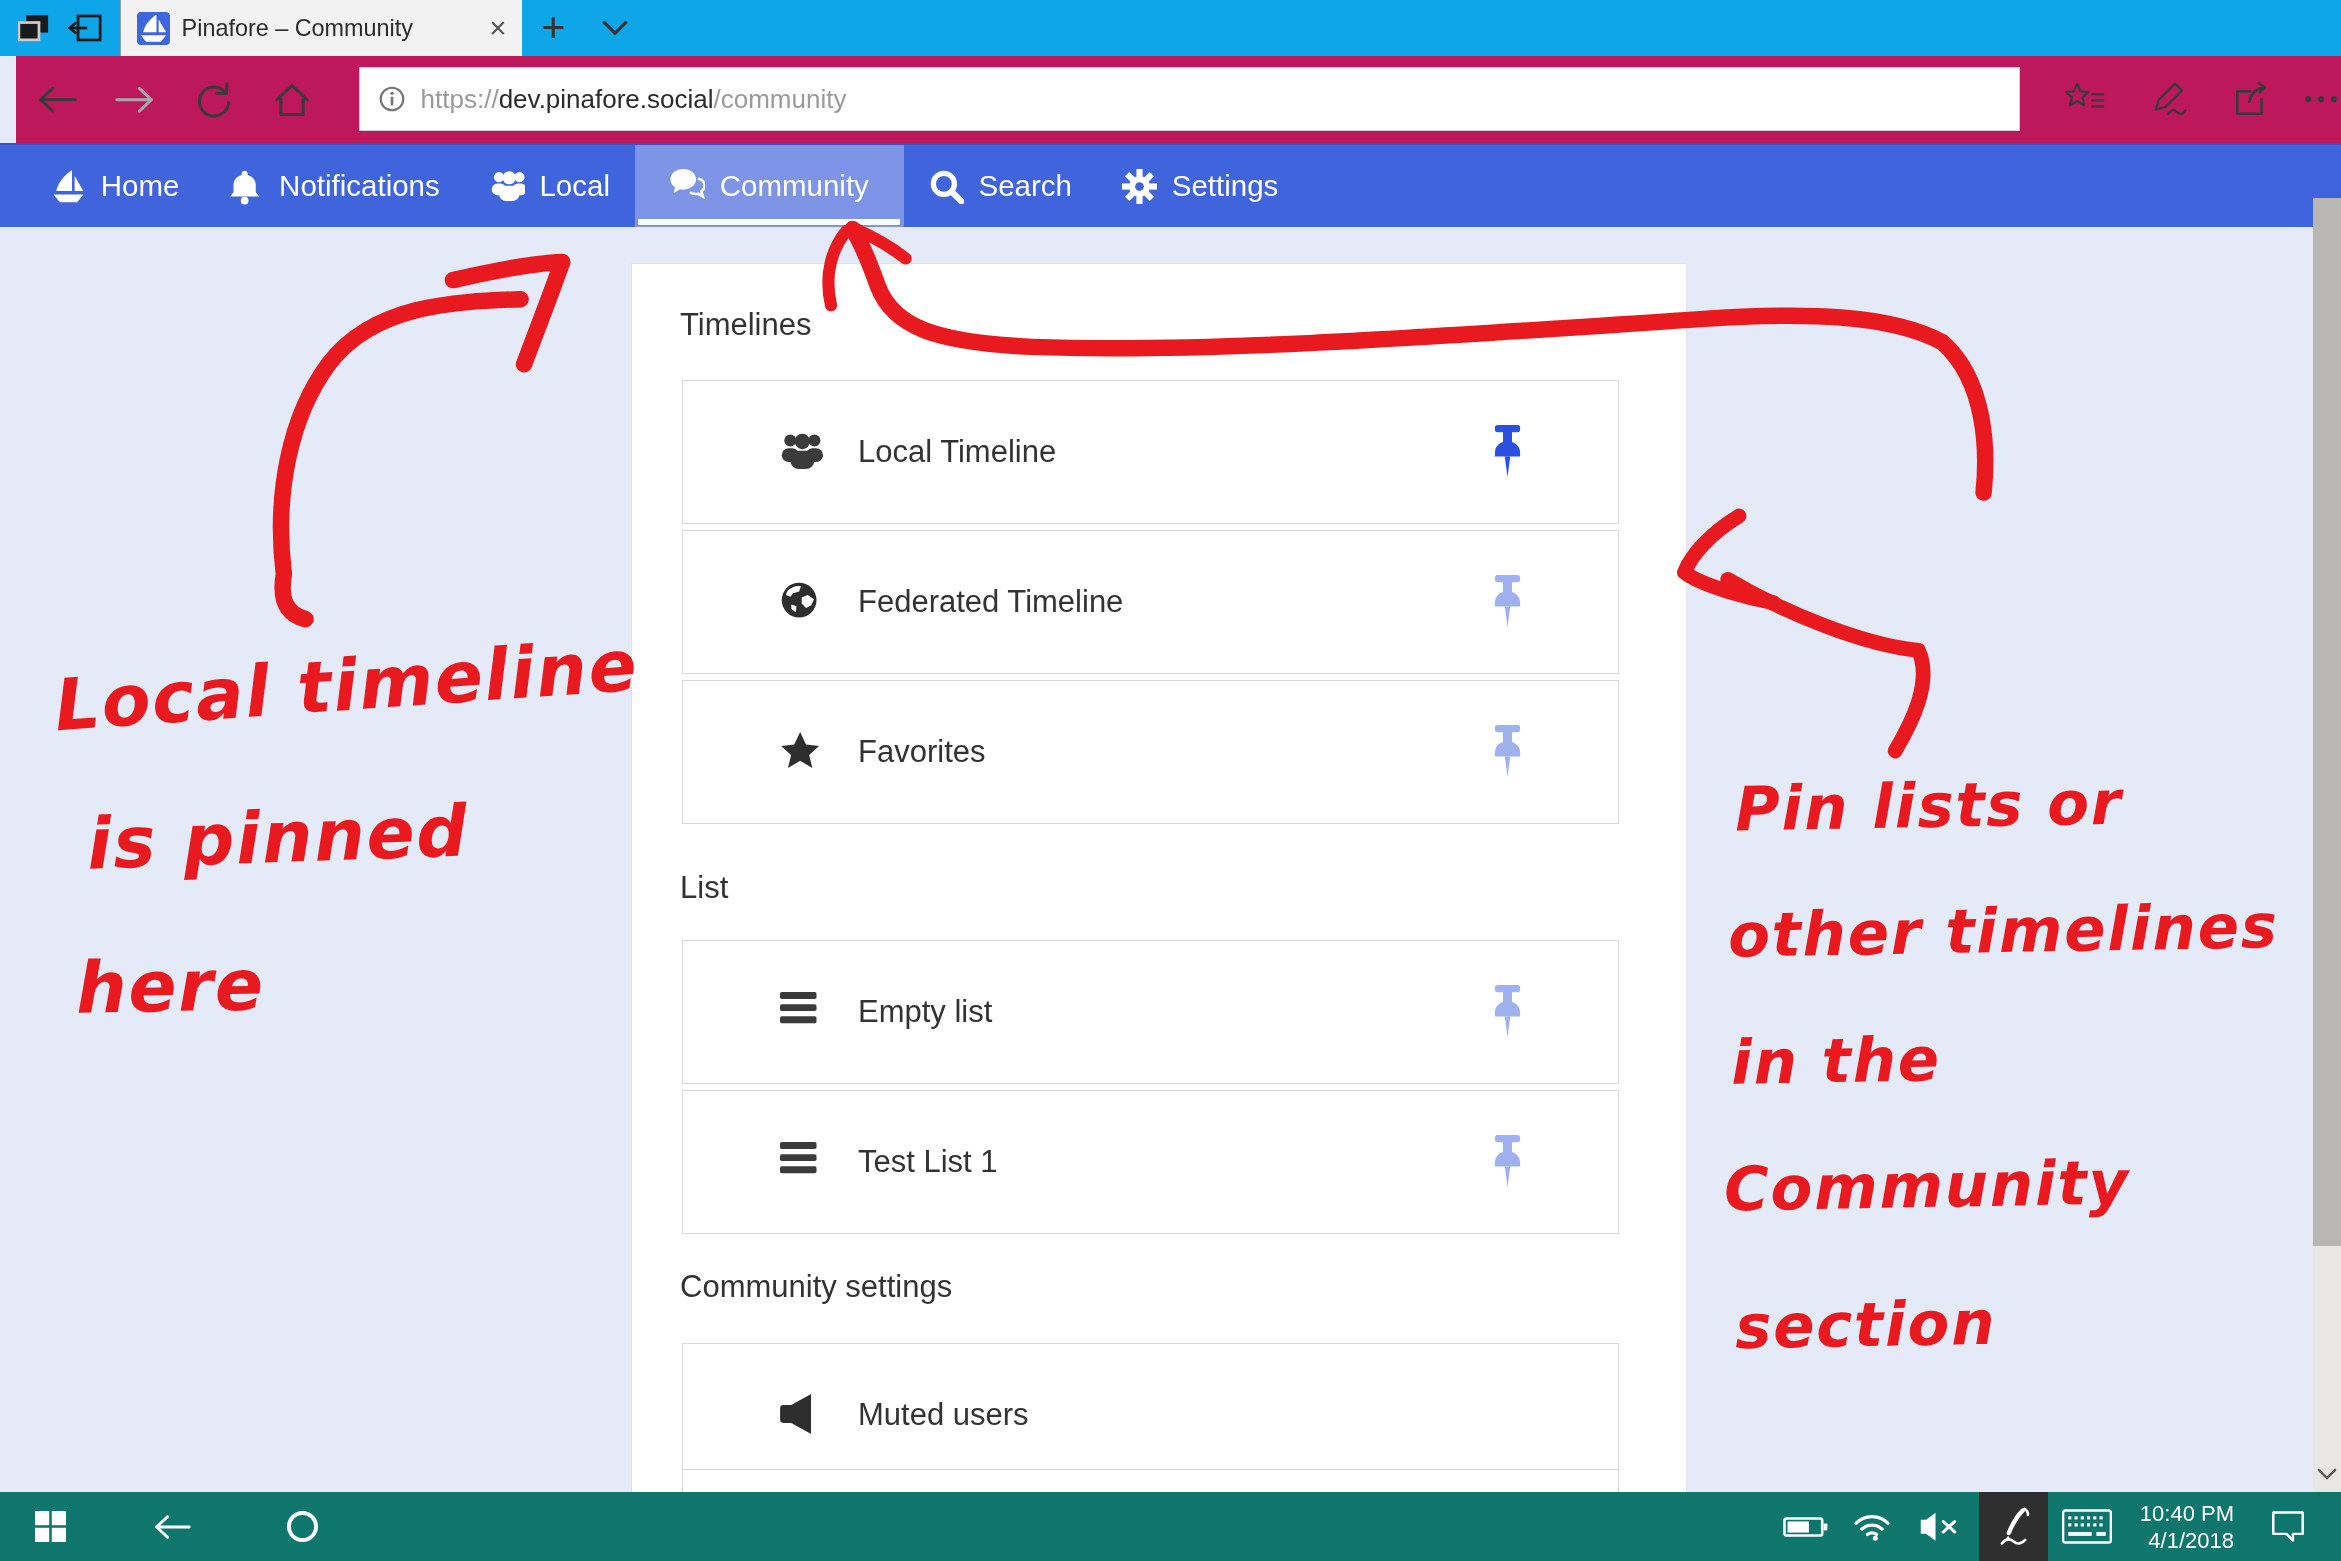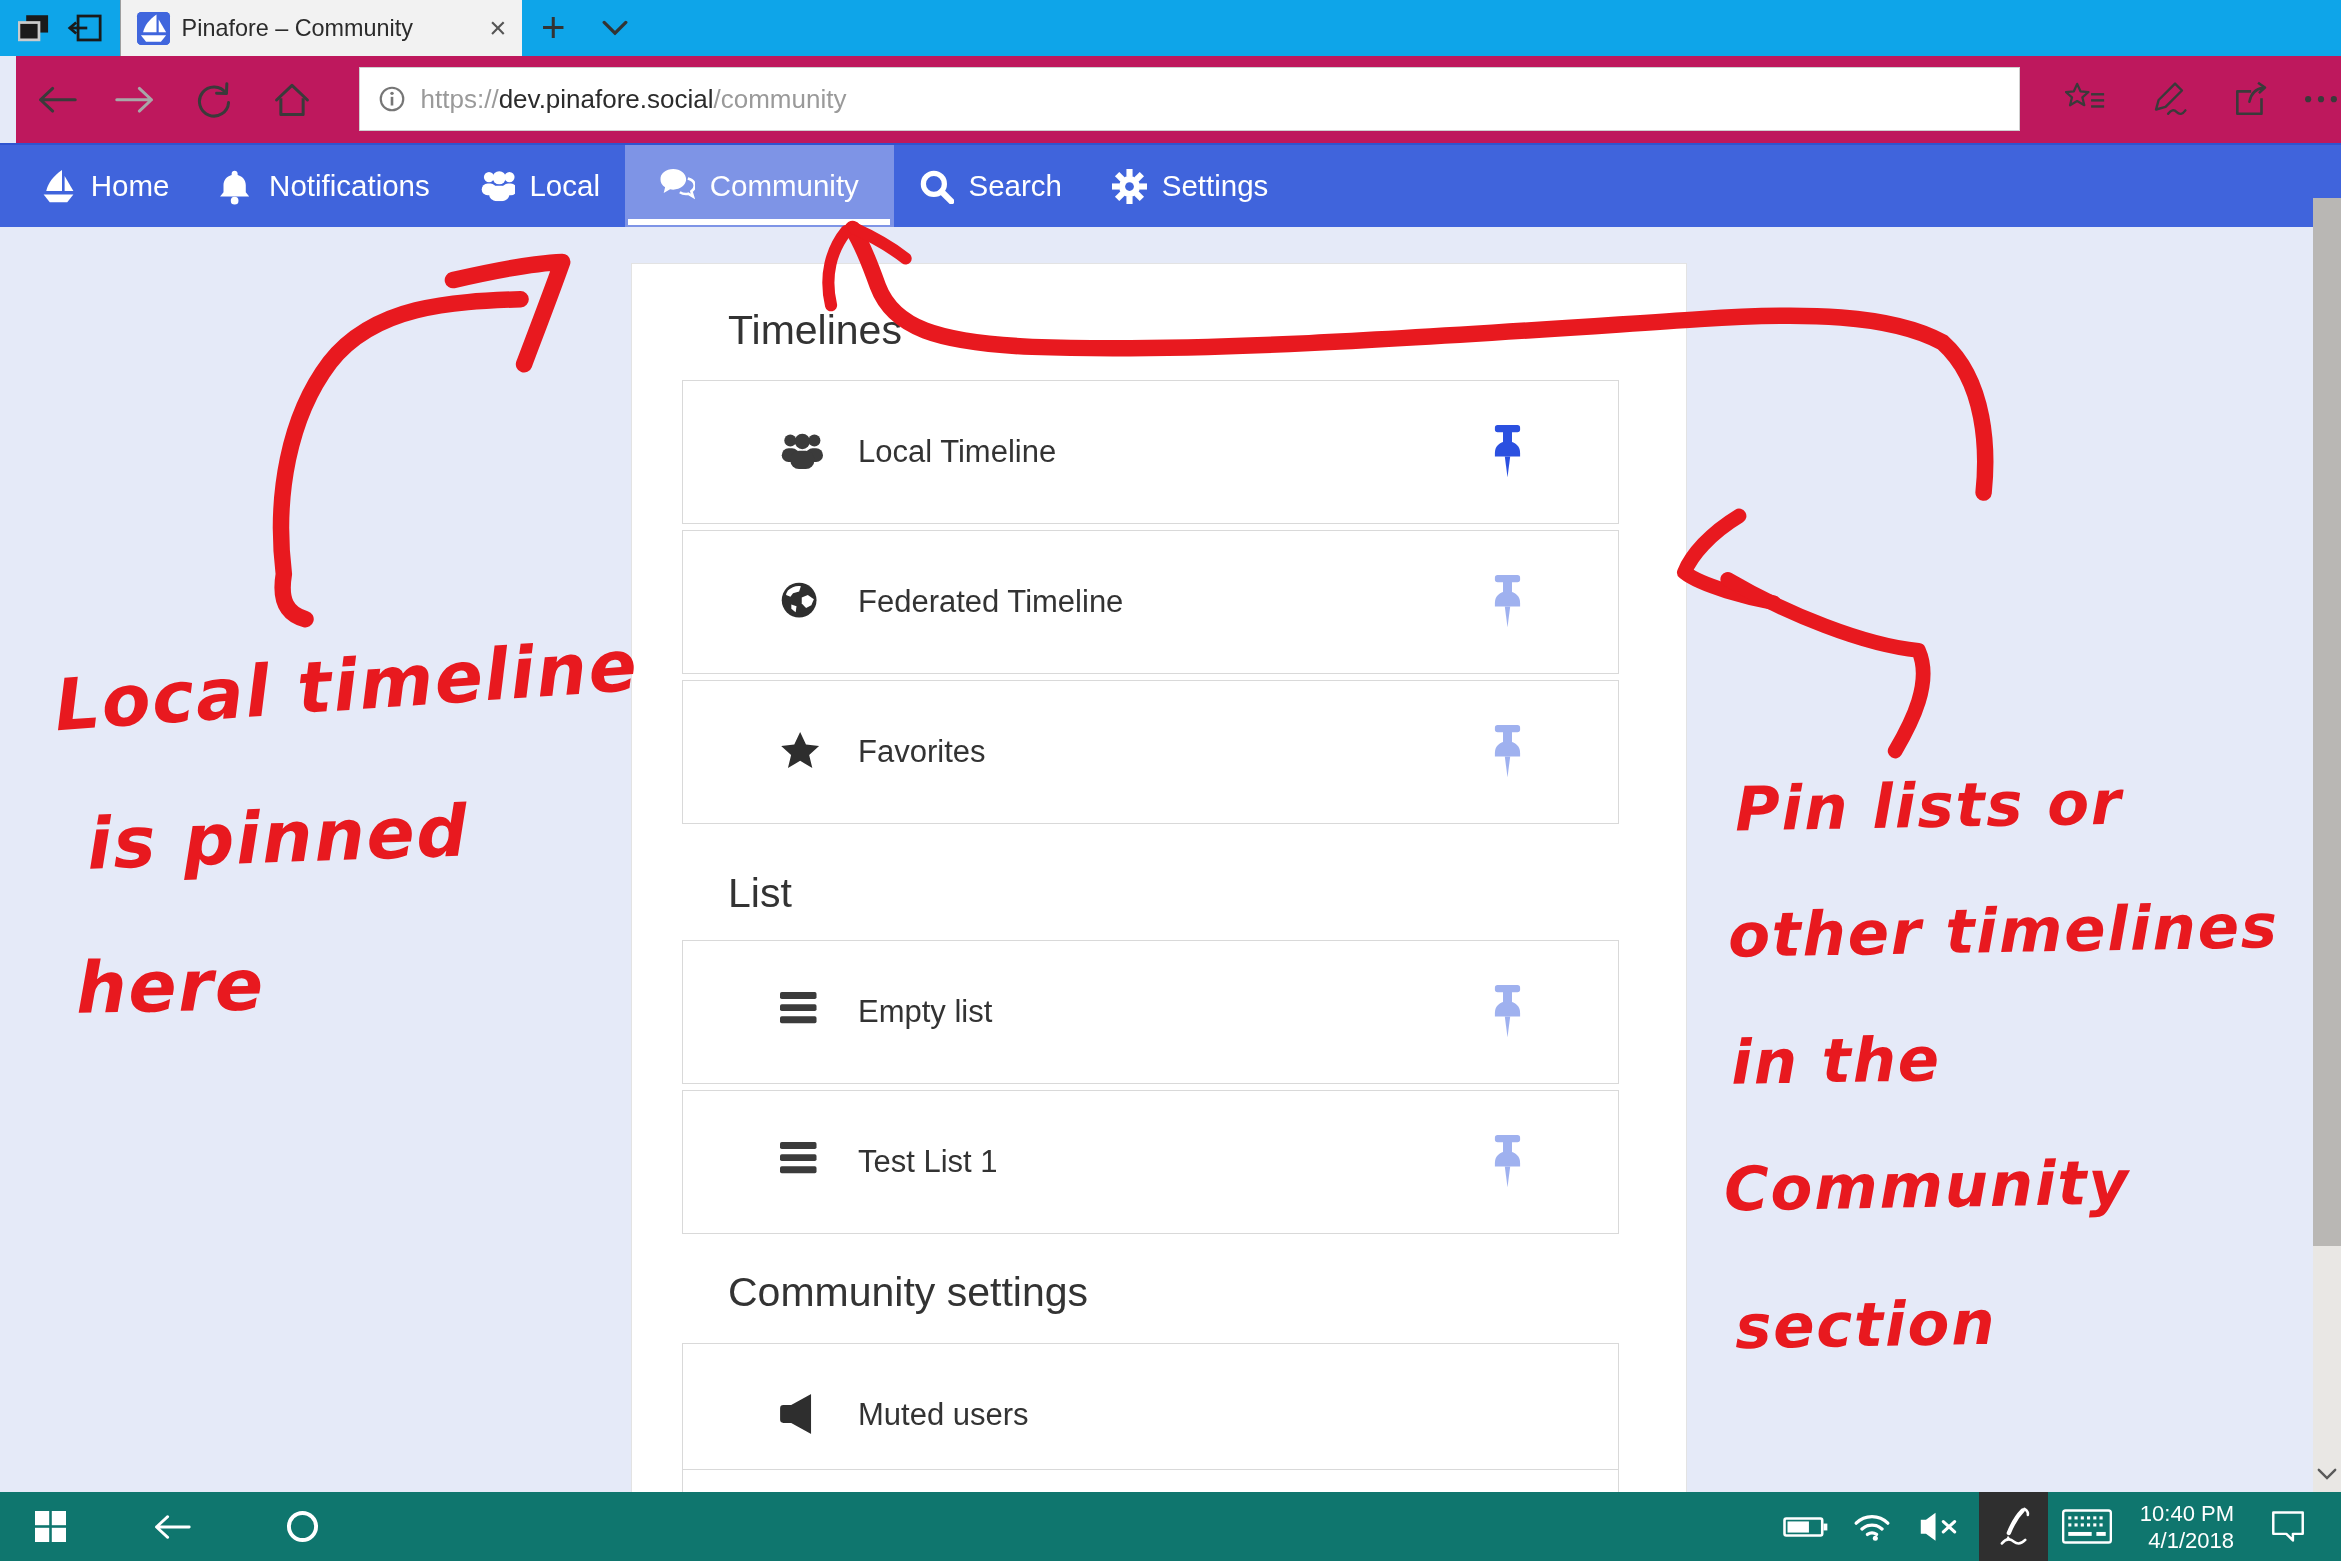--- a/index.html
+++ b/index.html
@@ -24,31 +24,31 @@
   .tb-icon{position:absolute;top:0;height:87px;display:flex;align-items:center;justify-content:center;width:61px;}
   .urlbox{position:absolute;left:343px;width:1661px;top:11.3px;height:64px;background:#fff;
           border:0.9px solid #cfcfcf;box-sizing:border-box;display:flex;align-items:center;
           padding:0 19px;gap:15.6px;}
   .url{font-size:26px;color:#9a9a9a;white-space:nowrap;}
   .url .host{color:#2b2b2b;}
 
   
   .navbar{position:absolute;top:143px;height:84px;left:0;right:0;background:#4064dc;
           border-top:2.6px solid #2f54cf;box-sizing:border-box;display:flex;align-items:stretch;
-          padding-left:16px;}
+          padding-left:26px;}
   .nav-item{display:flex;align-items:center;gap:14.7px;color:#fff;font-size:29.5px;padding:0 25px;position:relative;}
   .nav-item.active{background:#7e94e6;padding:0 35px;}
   .nav-item.active::after{content:"";position:absolute;left:3.5px;right:3.5px;bottom:1.7px;height:6px;background:#fff;}
   .nav-ic{width:35px;height:35px;display:flex;}
 
   
   .page{position:absolute;top:227px;left:0;right:0;bottom:69px;background:#e5eaf8;}
   .card{position:absolute;left:631px;top:36px;width:1056px;height:1266px;background:#fff;
         border:0.9px solid #e3e3e3;box-sizing:border-box;}
-  .sect-heading{position:absolute;left:48px;font-size:41px;color:#333;margin-left:48px;}
+  .sect-heading{position:absolute;left:48px;font-size:31px;color:#333;}
   .row{position:absolute;left:50px;width:937px;height:144px;background:#fff;
        border:0.9px solid #d9d9d9;box-sizing:border-box;display:flex;align-items:center;
        padding-left:97px;gap:35px;}
   .row-icon{width:43px;height:43px;color:#3b3b3b;display:flex;flex:0 0 auto;}
   .row-label{font-size:31px;color:#333;}
   .row-pin{position:absolute;right:94px;top:50%;transform:translateY(-50%);
            width:33px;height:54px;color:#9fb1ef;}
   .row-pin.pinned{color:#2b50e0;}
 
   

